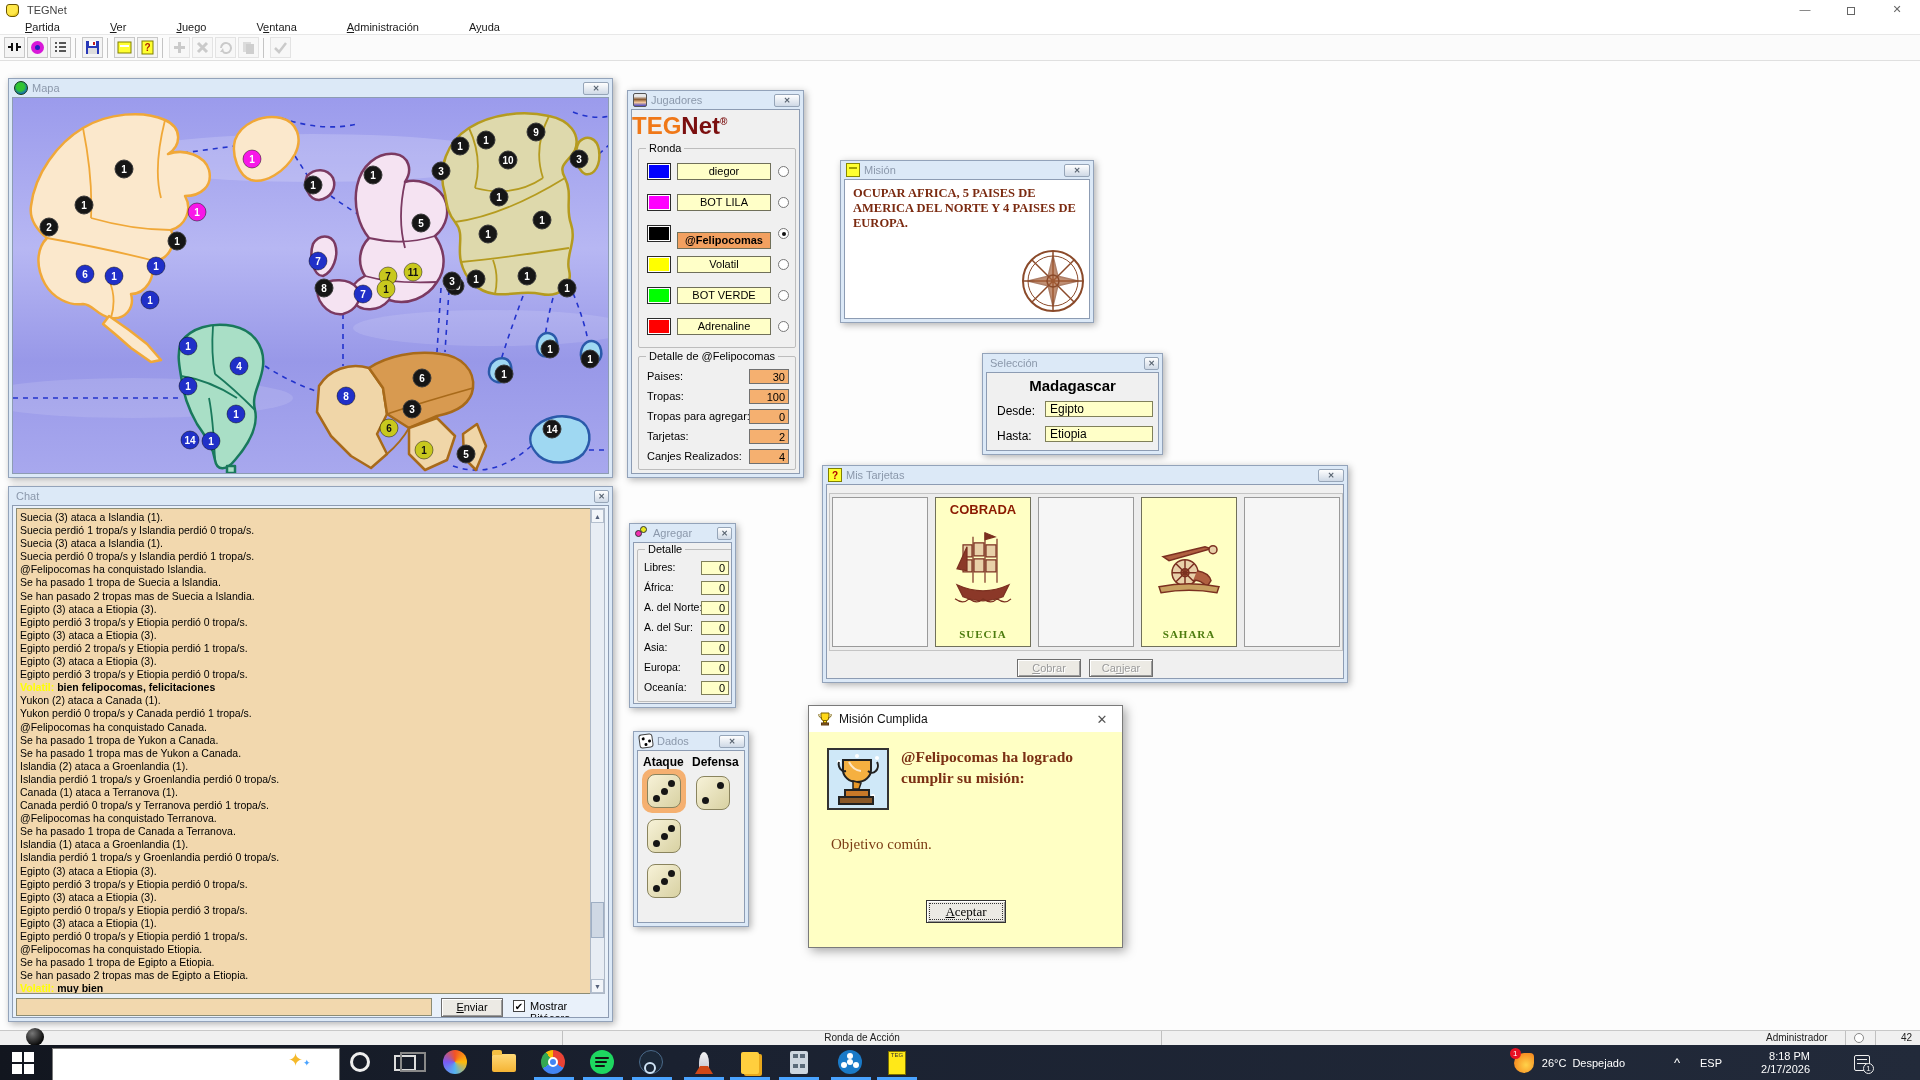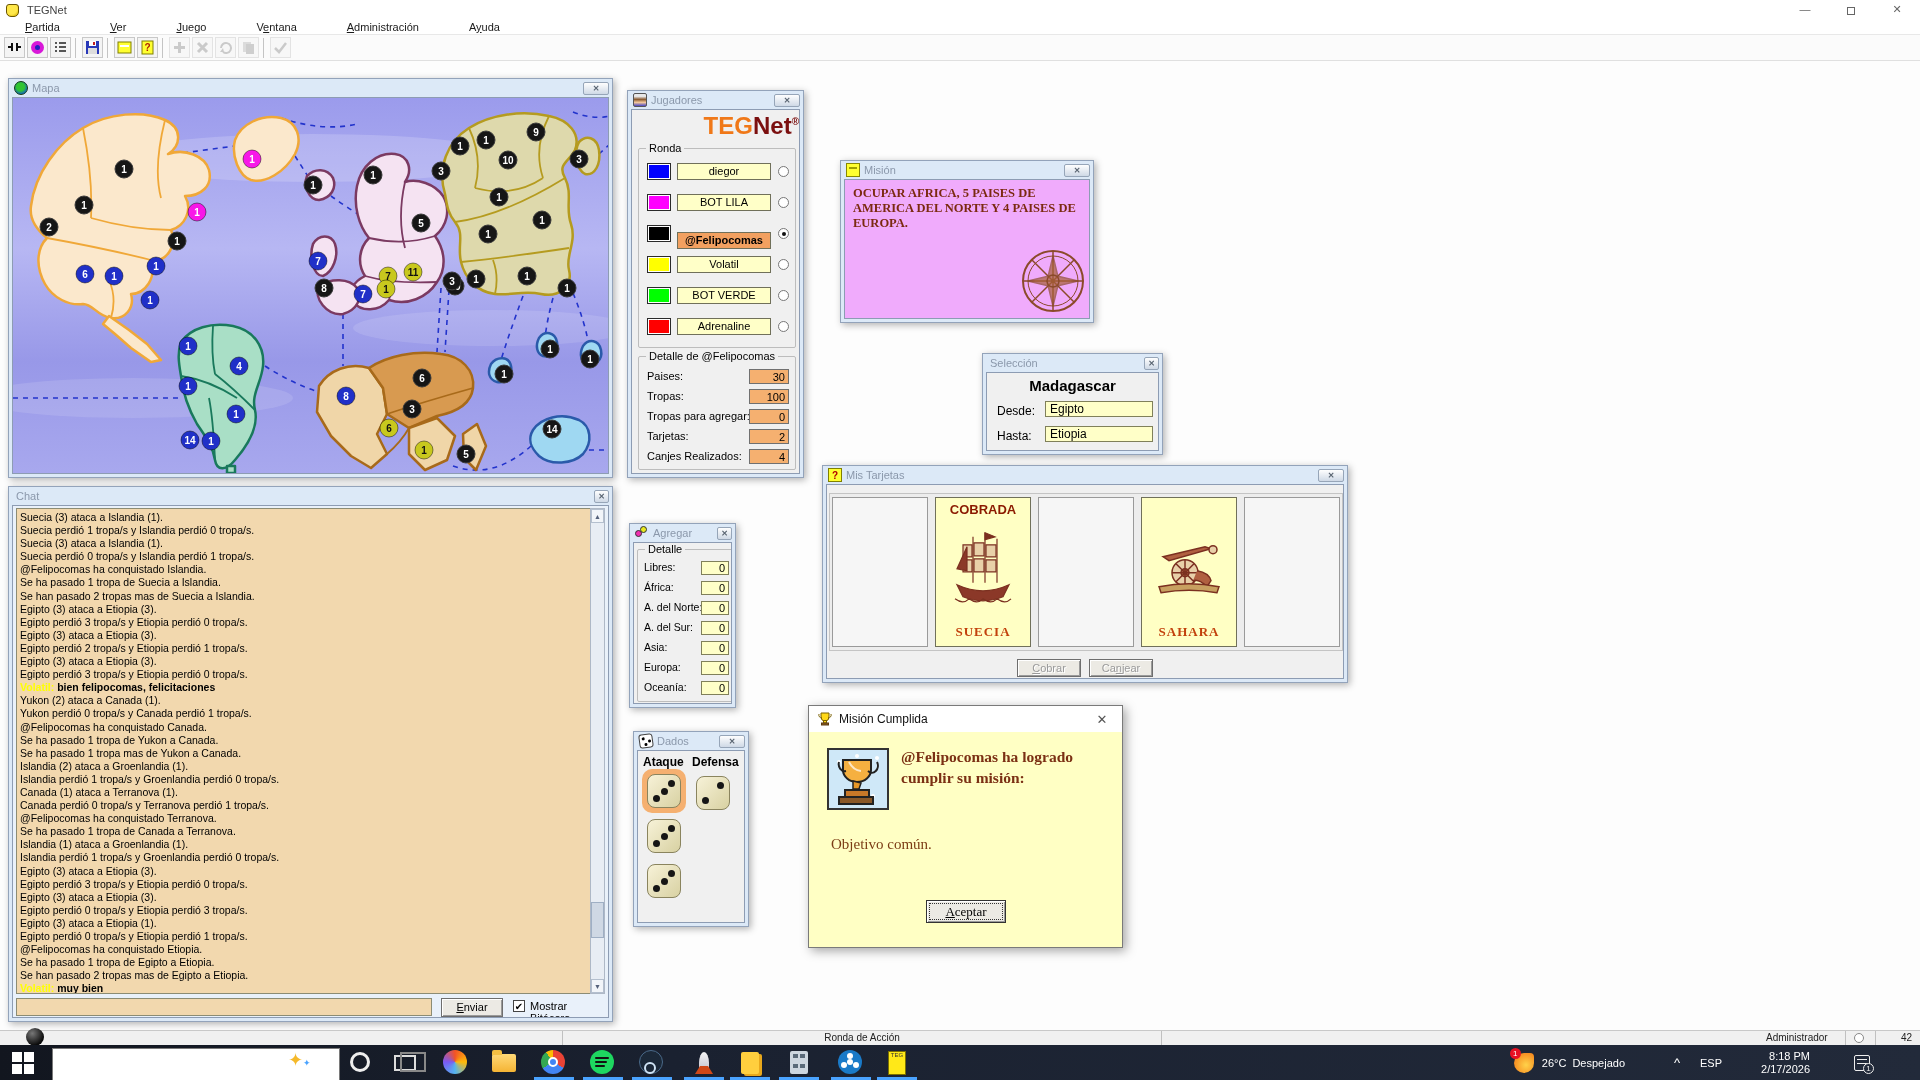--- a/index.html
+++ b/index.html
@@ -75,21 +75,21 @@
 
   
   .die { position:absolute; width:34px; height:34px; background:linear-gradient(135deg,#f7f2d8,#d8d1a2); border:1px solid #8a845e; border-radius:8px; }
   .die .pip { position:absolute; width:7px; height:7px; margin:-3.5px; background:#151515; border-radius:50%; }
   .diepad { position:absolute; background:#f5b070; border-radius:10px; }
 
   
   .cardslot { position:absolute; top:12px; width:96px; height:150px; background:#f6f6f6; border:1px solid #9a9a9a; }
   .cardslot.filled { background:#ffffc4; border:1px solid #70705a; }
   .card-status { text-align:center; font-weight:bold; color:#8b1a00; font-size:13px; margin-top:4px; }
-  .card-country { position:absolute; bottom:6px; width:100%; text-align:center; font-family:"Liberation Serif",serif; font-weight:bold; color:#c2410c; font-size:13px; letter-spacing:1px; }
+  .card-country { position:absolute; bottom:6px; width:100%; text-align:center; font-family:"Liberation Serif",serif; font-weight:bold; color:#4d7c0f; font-size:11px; letter-spacing:1px; }
   .card-art { position:absolute; left:50%; top:50%; transform:translate(-50%,-54%); }
 
   
   #dlg { position:absolute; left:808px; top:705px; width:315px; height:243px; background:#ffffc4; border:1px solid #7a7a7a; box-shadow:3px 3px 10px rgba(0,0,0,.35); }
   #dlg .dtitle { height:26px; background:#fff; display:flex; align-items:center; gap:6px; padding-left:8px; font-size:12px; color:#111; }
   #dlg .dclose { margin-left:auto; width:40px; text-align:center; color:#555; font-size:13px; }
   .serifbrown { font-family:"Liberation Serif",serif; color:#7b3014; }
 
   
   #statusbar { position:absolute; left:0; top:1030px; width:1920px; height:17px; background:#f0f0f0; border-top:1px solid #c8c8c8; font-size:10px; color:#222; }
@@ -573,21 +573,21 @@
     </div>
   </div>
 
   <div class="mdiwin" style="left:627px; top:90px; width:177px; height:388px;">
     <div class="tb">
       <span class="ticon icon-person"></span>
       <span class="ttext">Jugadores</span>
       <span class="closebtn">✕</span>
     </div>
     <div class="client">
-      <div style="position:absolute; left:0; top:2px; width:100%; text-align:right; font-size:24px; font-weight:bold;">
+      <div style="position:absolute; left:0; top:2px; width:100%; text-align:left; font-size:24px; font-weight:bold;">
         <span id="logo1" style="color: rgb(240, 120, 24);">TEG</span><span id="logo2" style="color: rgb(123, 15, 15);">Net</span><span id="logoreg" style="font-size: 10px; vertical-align: super; color: rgb(123, 15, 15);">®</span>
       </div>
       <div class="grp" style="left:6px; top:38px; width:158px; height:200px;">
         <span class="glbl">Ronda</span>
         <div id="playersbox">
             <div class="prow" style="top: 14px;">
               <div class="swatch" style="background: rgb(0, 0, 255);"></div>
               <div class="pname">diegor</div>
               <div class="radio"></div>
             </div>
@@ -645,21 +645,21 @@
       </div>
     </div>
   </div>
 
   <div class="mdiwin" style="left:840px; top:160px; width:254px; height:163px;">
     <div class="tb">
       <span class="ticon icon-note"></span>
       <span class="ttext">Misión</span>
       <span class="closebtn">✕</span>
     </div>
-    <div class="client" style="background:#f0abfc;">
+    <div class="client" style="background:#ffffff;">
       <div style="position:absolute; left:8px; top:6px; width:232px; font-family:'Liberation Serif',serif; font-weight:bold; font-size:12.5px; color:#7b2a10;">OCUPAR AFRICA, 5 PAISES DE AMERICA DEL NORTE Y 4 PAISES DE EUROPA.</div>
       <svg width="70" height="70" style="position:absolute; left:173px; top:66px;" viewBox="0 0 70 70">
         <g stroke="#8b4a2a" fill="none">
           <circle cx="35" cy="35" r="30" stroke-width="2"></circle>
           <circle cx="35" cy="35" r="25" stroke-width="1"></circle>
           <circle cx="35" cy="35" r="6" stroke-width="1.5"></circle>
           <g stroke-width="1.5">
             <path d="M35,5 L35,65 M5,35 L65,35 M14,14 L56,56 M56,14 L14,56"></path>
             <path d="M35,10 L41,35 L35,60 L29,35 Z M10,35 L35,29 L60,35 L35,41 Z" fill="#a86038" opacity="0.7"></path>
           </g>

